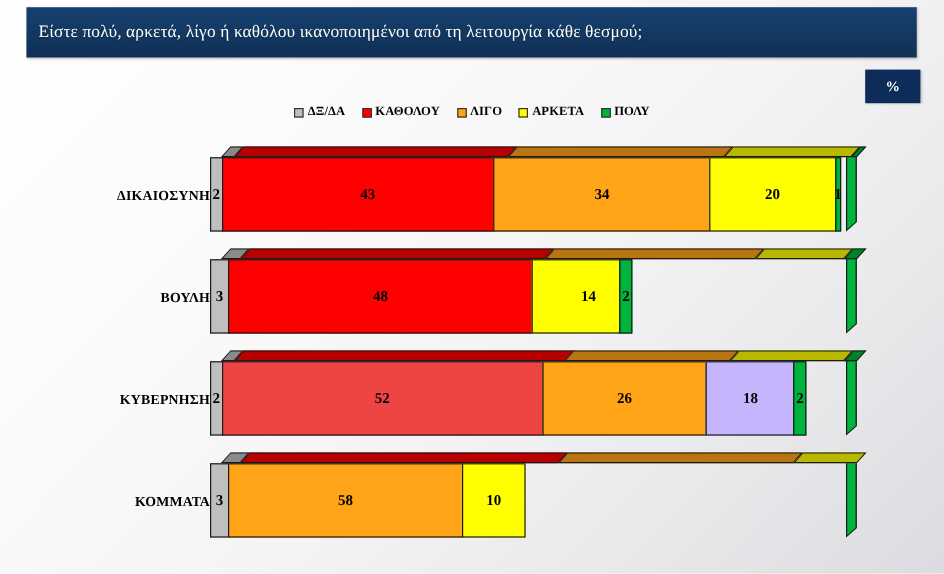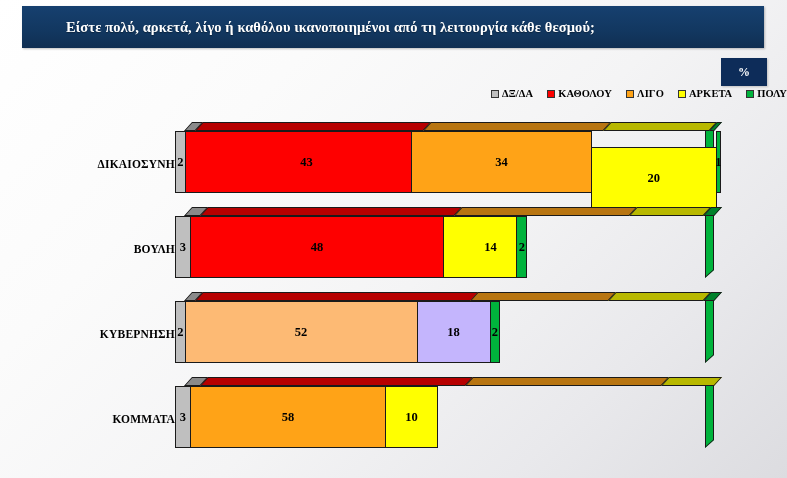--- a/index.html
+++ b/index.html
@@ -25,26 +25,25 @@
     background: #133a6b;
     background: linear-gradient(180deg, #16406f 0%, #123760 60%, #102f52 100%);
     box-shadow: 1px 1px 2px rgba(0,0,0,0.25);
     display: flex;
     align-items: center;
     padding: 0 10px;
     box-sizing: border-box;
   }
   #title-text {
     color: #ffffff;
-    font-weight: bold;
+    font-weight: normal;
     font-size: 14.5px;
     letter-spacing: 0.1px;
     white-space: nowrap;
     text-shadow: 0 1px 1px rgba(0,0,0,0.35);
-    margin-left: 34px;
   }
 
   
   #percent-badge {
     position: absolute;
     left: 721px;
     top: 58px;
     width: 46px;
     height: 28px;
     background: #0d2c59;
@@ -57,21 +56,21 @@
     box-shadow: 1px 1px 2px rgba(0,0,0,0.2);
   }
 
   
   #legend {
     position: absolute;
     left: 0;
     top: 88px;
     width: 787px;
     display: flex;
-    justify-content: flex-end;
+    justify-content: center;
     align-items: center;
     gap: 14px;
   }
   .legend-item {
     display: flex;
     align-items: center;
     gap: 3px;
   }
   .legend-swatch {
     width: 8px;
@@ -224,21 +223,21 @@
         <div class="bar-front">
           <div class="seg" title="ΔΞ/ΔΑ: 2" style="width: 10.6px; background: rgb(191, 191, 191);">
             <span class="seg-val" style="position: absolute; left: 50%; transform: translateX(-50%);">2</span>
           </div>
           <div class="seg" title="ΚΑΘΟΛΟΥ: 43" style="width: 227.9px; background: rgb(254, 0, 0); padding-left: 16px;">
             <span class="seg-val">43</span>
           </div>
           <div class="seg" title="ΛΙΓΟ: 34" style="width: 180.2px; background: rgb(255, 163, 23);">
             <span class="seg-val">34</span>
           </div>
-          <div class="seg" title="ΑΡΚΕΤΑ: 20" style="width: 126px; background: rgb(255, 255, 0); margin-top: 16px;">
+          <div class="seg" title="ΑΡΚΕΤΑ: 20" style="width: 106px; background: rgb(255, 255, 0);">
             <span class="seg-val">20</span>
           </div>
           <div class="seg" title="ΠΟΛΥ: 1" style="width: 5.3px; background: rgb(0, 179, 60);">
             <span class="seg-val" style="position: absolute; left: 50%; transform: translateX(-50%);">1</span>
           </div>
         </div>
       </div>
     </div>
     <div class="bar-row" style="top: 85px;">
       <div class="row-label">ΒΟΥΛΗ</div>
@@ -275,22 +274,25 @@
           <div class="top-seg" style="left: 9px; width: 10.6px; background: rgb(138, 138, 138);"></div>
           <div class="top-seg" style="left: 19.6px; width: 275.6px; background: rgb(183, 0, 0);"></div>
           <div class="top-seg" style="left: 295.2px; width: 137.8px; background: rgb(184, 117, 17);"></div>
           <div class="top-seg" style="left: 433px; width: 95.4px; background: rgb(184, 184, 0);"></div>
           <div class="top-seg" style="left: 528.4px; width: 10.6px; background: rgb(0, 129, 43);"></div>
         </div>
         <div class="bar-front">
           <div class="seg" title="ΔΞ/ΔΑ: 2" style="width: 10.6px; background: rgb(191, 191, 191);">
             <span class="seg-val" style="position: absolute; left: 50%; transform: translateX(-50%);">2</span>
           </div>
-          <div class="seg" title="ΚΑΘΟΛΟΥ: 52" style="width: 233px; background: #fdba74;">
+          <div class="seg" title="ΚΑΘΟΛΟΥ: 52" style="width: 268px; background: #ef4444;">
             <span class="seg-val">52</span>
+          </div>
+          <div class="seg" title="ΛΙΓΟ: 26" style="width: 137.8px; background: rgb(255, 163, 23);">
+            <span class="seg-val">26</span>
           </div>
           <div class="seg" title="ΑΡΚΕΤΑ: 18" style="width: 74px; background: #c4b5fd; font-family: Liberation Serif, serif;">
             <span class="seg-val">18</span>
           </div>
           <div class="seg" title="ΠΟΛΥ: 2" style="width: 10.6px; background: rgb(0, 179, 60);">
             <span class="seg-val" style="position: absolute; left: 50%; transform: translateX(-50%);">2</span>
           </div>
         </div>
       </div>
     </div>

